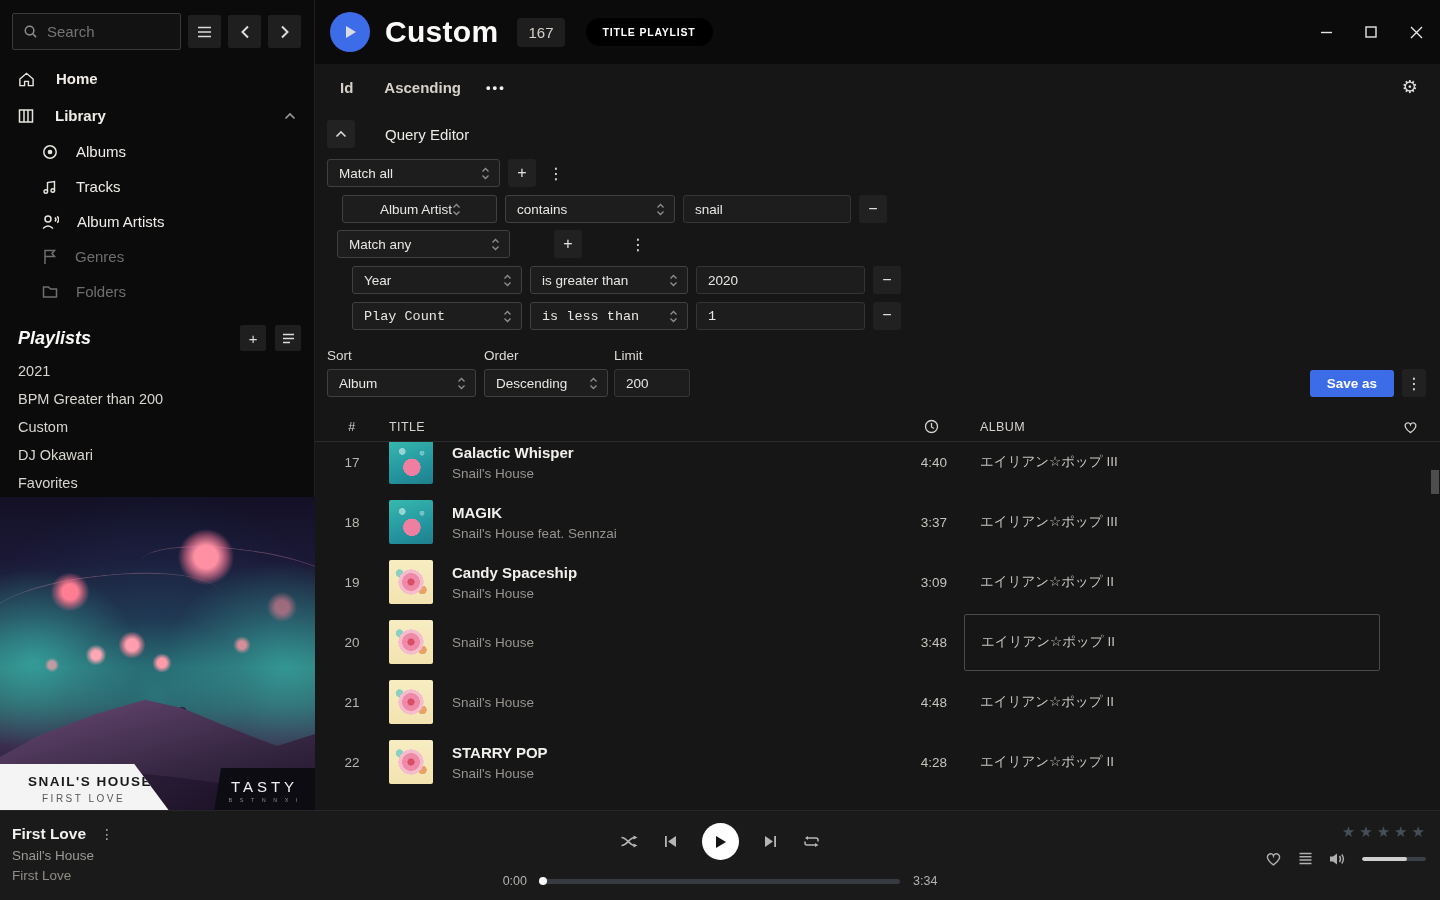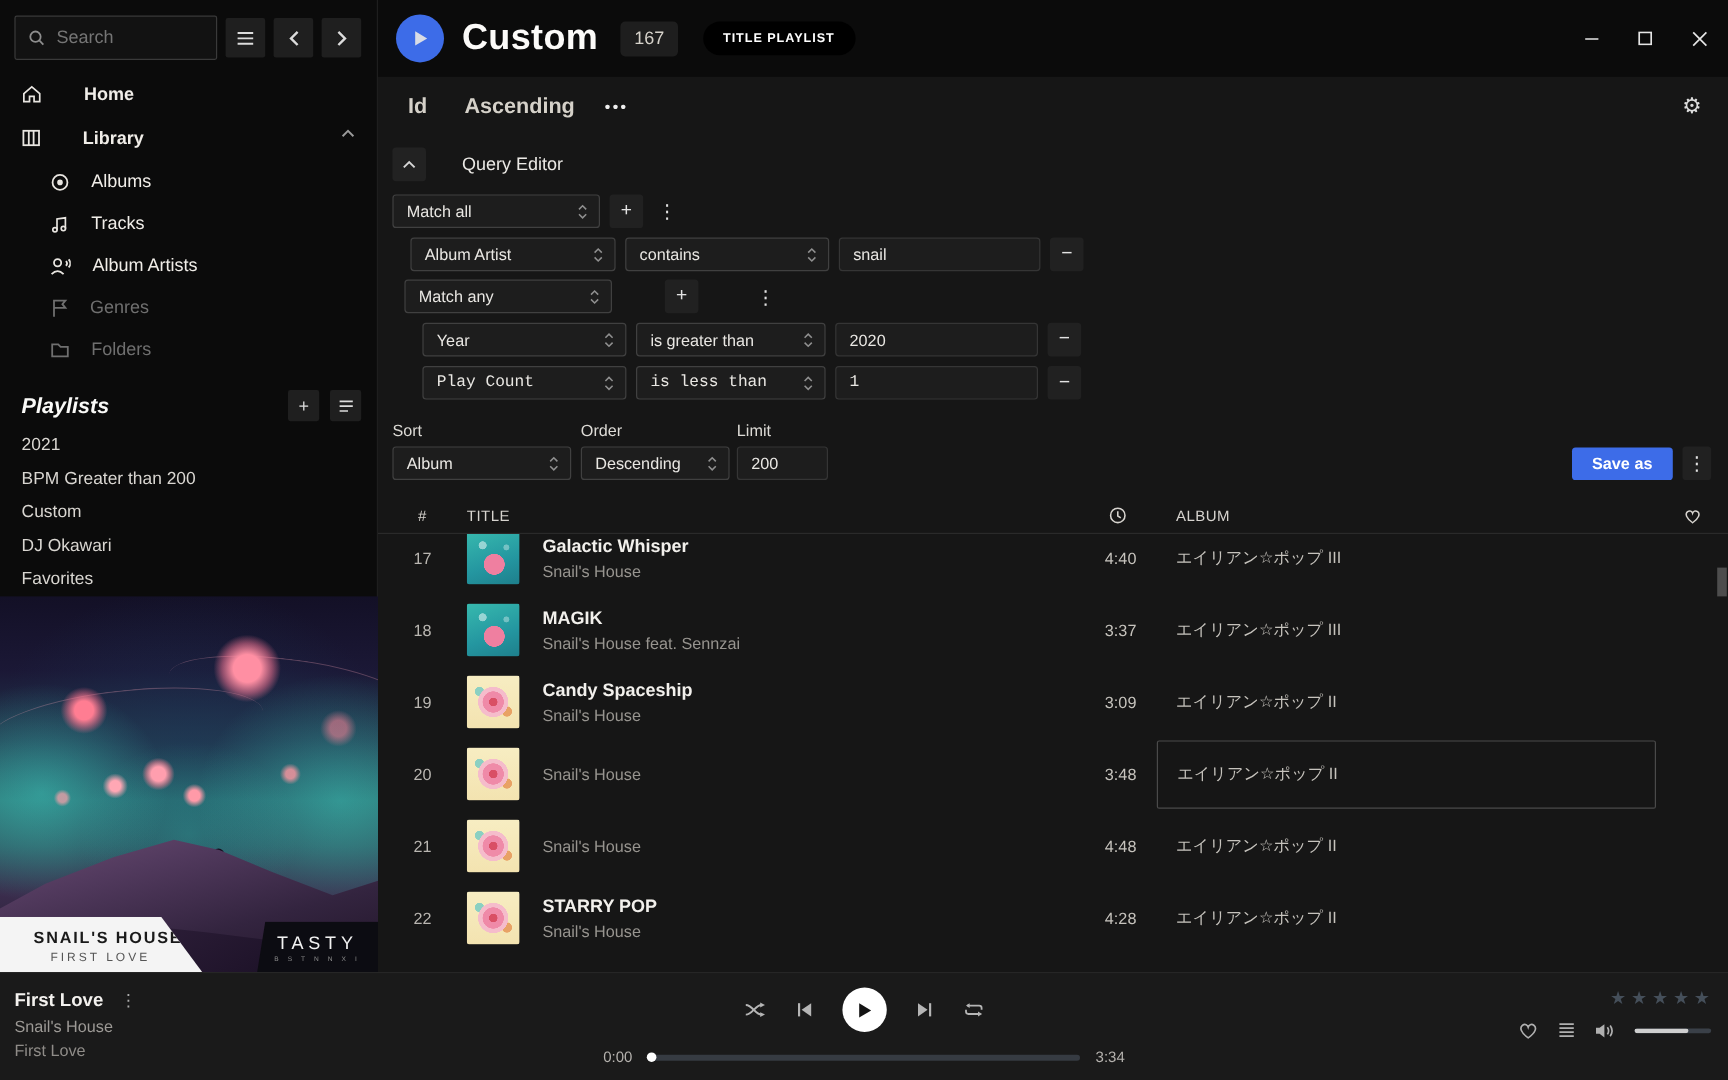--- a/index.html
+++ b/index.html
@@ -8,21 +8,21 @@
   .app { width:1440px; height:900px; display:flex; flex-direction:column; background:#111; }
   .main-row { flex:1; display:flex; min-height:0; }
 
   
   .sidebar { width:315px; background:#0b0b0b; display:flex; flex-direction:column; border-right:1px solid #1e1e1e; }
   .sb-top { display:flex; gap:7px; padding:13px 13px 10px 12px; align-items:center; }
   .search-box { flex:1; height:37px; border:1.5px solid #3a3a3a; border-radius:2px; display:flex; align-items:center; padding:0 10px; gap:9px; background:#121212; }
   .search-box input { background:transparent; border:none; outline:none; color:#cfcfcf; font-size:15px; width:100%; font-family:inherit; }
   .search-box input::placeholder { color:#757575; }
   .sq-btn { width:33px; height:33px; background:#1f1f1f; border-radius:2px; display:flex; align-items:center; justify-content:center; flex:none; cursor:pointer; }
-  .nav-item { display:flex; align-items:flex-start; gap:35px; padding:10px 18px; font-weight:700; font-size:15px; color:#f0ede8; cursor:pointer; }
+  .nav-item { display:flex; align-items:center; gap:21px; padding:10px 18px; font-weight:700; font-size:15px; color:#f0ede8; cursor:pointer; }
   .nav-item .spacer { flex:1; }
   .sub-item { display:flex; align-items:center; gap:18px; padding:9px 18px 9px 42px; font-weight:400; font-size:15px; color:#f0ede8; cursor:pointer; }
   .sub-item.dim { color:#6f6f6f; }
   .sub-item.dim svg { stroke:#6f6f6f; }
   .pl-header { display:flex; align-items:center; padding:16px 13px 6px 18px;font-style:italic; }
   .pl-header .title { font-weight:700; font-size:18px; color:#fafaf8; flex:1; }
   .pl-item { padding:6px 18px; font-size:14.5px; color:#d9d6d1; cursor:pointer; }
   .sb-flex { flex:1; }
 
   
@@ -67,21 +67,21 @@
   .content { flex:1; display:flex; flex-direction:column; background:#161616; min-width:0; }
   .top-strip { height:64px; background:#0b0b0b; display:flex; align-items:center; flex:none; }
   .play-circle { width:40px; height:40px; border-radius:50%; margin-left:15px; display:flex; align-items:center; justify-content:center; cursor:pointer; flex:none; }
   .page-title { font-size:30px; font-weight:800; letter-spacing:.3px; color:#fcfbf9; margin-left:15px; }
   .count-badge { background:#1e1e1e; border-radius:4px; padding:6px 11px; font-size:15px; color:#d6d2ca; margin-left:19px; }
   .smart-pill { background:#000; border-radius:14px; padding:8px 17px; font-size:10.5px; font-weight:700; letter-spacing:.8px; color:#fff; margin-left:21px; }
   .win-controls { margin-left:auto; display:flex; gap:17px; padding-right:10px; }
   .win-btn { width:28px; height:28px; display:flex; align-items:center; justify-content:center; cursor:pointer; }
 
   .toolbar { display:flex; align-items:center; padding:14px 22px 10px 25px; flex:none; }
-  .sort-chip { font-size:18px; font-weight:700; color:#d5d1c9; cursor:pointer;text-align:right; }
+  .sort-chip { font-size:15px; font-weight:700; color:#d5d1c9; cursor:pointer;text-align:right; }
   .sort-chip + .sort-chip { margin-left:31px; }
   .dots3 { margin-left:25px; color:#efefef; font-weight:700; letter-spacing:2px; font-size:13px; cursor:pointer; }
   .gear { margin-left:auto; cursor:pointer; font-family:"DejaVu Sans",sans-serif; font-size:18px; color:#dcdcdc; line-height:1; }
 
   .qe { padding:0 14px 0 12px; flex:none; }
   .qe-head { display:flex; align-items:center; gap:30px; margin-top:14px; }
   .collapse-btn { width:28px; height:28px; background:#222; border-radius:3px; display:flex; align-items:center; justify-content:center; cursor:pointer; }
   .qe-title { font-size:15px; color:#eceae6; }
   .qrow { display:flex; align-items:center; gap:8px; height:28px; }
   .sel { height:28px; background:#1d1d1d; border:1px solid #404040; border-radius:3px; display:flex; align-items:center; justify-content:space-between; padding:0 9px 0 11px; font-size:13.5px; color:#e9e7e3; cursor:pointer; }
@@ -376,21 +376,21 @@
             <span>Match all</span>
             <svg width="9" height="15" viewBox="0 0 9 15" fill="none" stroke="#8f8f8f" stroke-width="1.3">
                 <path d="M1.5 5.5 L4.5 2.5 L7.5 5.5 M1.5 9.5 L4.5 12.5 L7.5 9.5"></path>
               </svg>
           </div>
           <button class="mini-btn">+</button>
           <button class="mini-btn narrow" style="background:transparent;font-family:'DejaVu Sans',sans-serif;">⋮</button>
         </div>
 
         <div class="qrow" style="margin-top:8px; padding-left:15px;">
-          <div class="sel" style="width:171px;">
+          <div class="sel" style="width:155px;justify-content:center;">
             <span>Album Artist</span>
             <svg width="9" height="15" viewBox="0 0 9 15" fill="none" stroke="#8f8f8f" stroke-width="1.3">
                 <path d="M1.5 5.5 L4.5 2.5 L7.5 5.5 M1.5 9.5 L4.5 12.5 L7.5 9.5"></path>
               </svg>
           </div>
           <div class="sel" style="width:170px;">
             <span>contains</span>
             <svg width="9" height="15" viewBox="0 0 9 15" fill="none" stroke="#8f8f8f" stroke-width="1.3">
                 <path d="M1.5 5.5 L4.5 2.5 L7.5 5.5 M1.5 9.5 L4.5 12.5 L7.5 9.5"></path>
               </svg>

